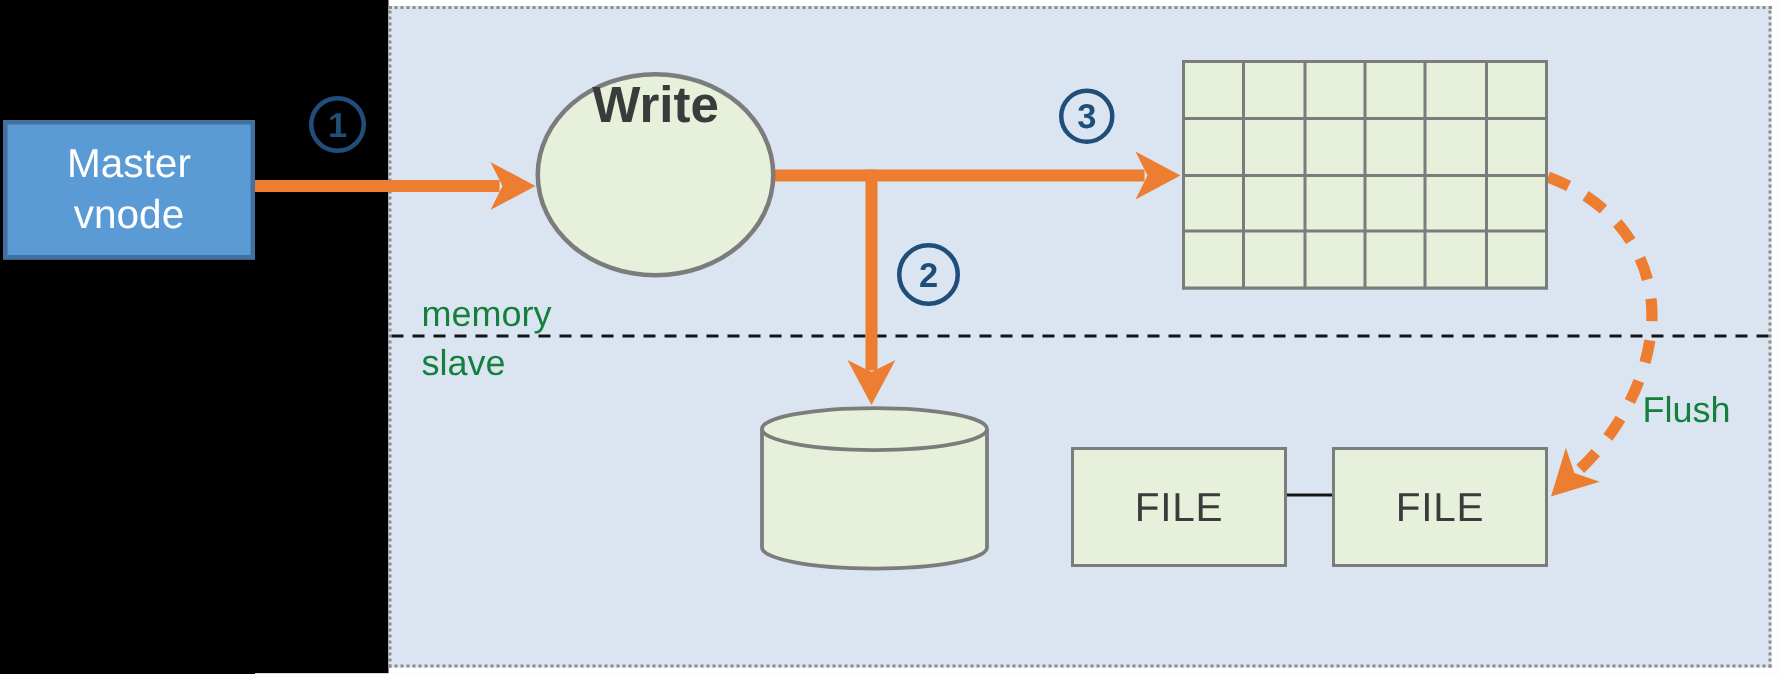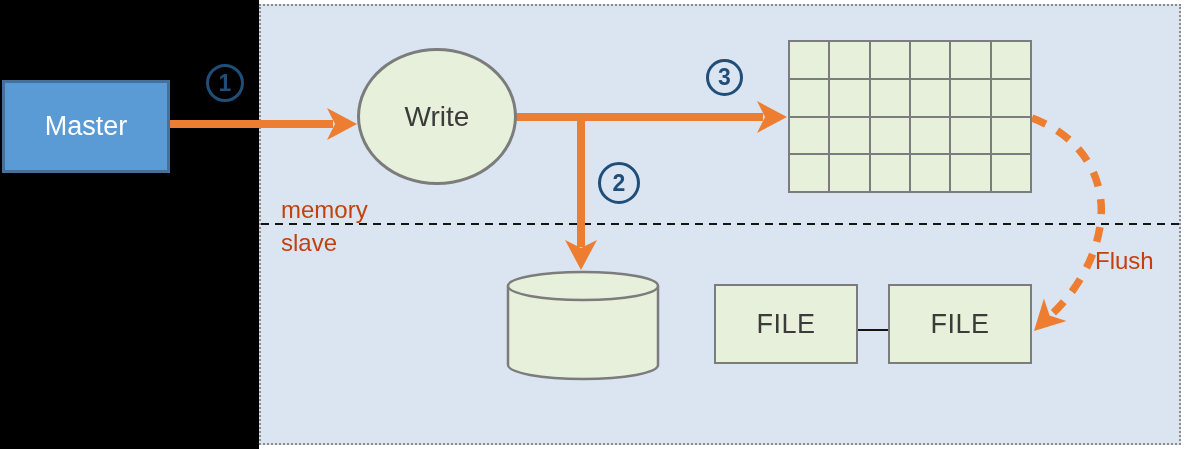--- a/index.html
+++ b/index.html
@@ -40,45 +40,45 @@
   }
   #step1 { left: 206px; top: 64px;  width: 38px; height: 38px; }
   #step2 { left: 598px; top: 162px; width: 42px; height: 42px; }
   #step3 { left: 706px; top: 59px;  width: 37px; height: 37px; }
   .write-ellipse {
     position: absolute; left: 357px; top: 48px; width: 160px; height: 137px;
     box-sizing: border-box;
     background: var(--node-fill, #e6f0da);
     border: 3px solid var(--node-border, #7c7c7c);
     border-radius: 50%;
-    display: flex; align-items: center; justify-content: center;
-    color: var(--text-dark, #3b3b3b); font-size: 28px;
+    display: flex; align-items: flex-start; justify-content: center;
+    color: var(--text-dark, #3b3b3b); font-size: 34px; font-weight: bold;
   }
   .mem-grid {
     position: absolute; left: 788px; top: 40px; width: 244px; height: 153px;
     box-sizing: border-box;
     display: grid;
     grid-template-columns: repeat(6, 1fr);
     grid-template-rows: repeat(4, 1fr);
     gap: 2px;
     background: var(--node-border, #7c7c7c);
     border: 2px solid var(--node-border, #7c7c7c);
   }
   .mem-grid > i { background: var(--node-fill, #e6f0da); display: block; }
   .diagram-label {
-    position: absolute; color: #c2410c; font-size: 24px; white-space: nowrap;
+    position: absolute; color: #15803d; font-size: 24px; white-space: nowrap;
   }
   #label-memory { left: 281px; top: 196px; }
   #label-disk   { left: 281px; top: 229px; }
-  #label-flush  { left: 1095px; top: 247px; }
+  #label-flush  { left: 1095px; top: 260px; }
   #label-wal    { left: 508px; top: 394px; width: 150px; text-align: center; font-size: 26px; }
   #label-slave  { left: 960px; top: 402px; width: 200px; text-align: right; }
   .wal-cylinder { position: absolute; left: 506px; top: 270px; }
   .file-box {
-    position: absolute; top: 284px; width: 144px; height: 80px;
+    position: absolute; top: 298px; width: 144px; height: 80px;
     box-sizing: border-box;
     background: var(--node-fill, #e6f0da);
     border: 2.5px solid var(--node-border, #7c7c7c);
     display: flex; align-items: center; justify-content: center;
     color: var(--text-dark, #3b3b3b); font-size: 27px; letter-spacing: 0.5px;
   }
   #file1 { left: 714px; }
   #file2 { left: 888px; }
   .svg-overlay {
     position: absolute; left: 0; top: 0; width: 1185px; height: 449px;
@@ -122,20 +122,21 @@
     <g>
       <path class="flush-path" d="M 1032 118 C 1085 138 1104 180 1101 218 C 1098 254 1078 290 1052 314"></path>
       <polygon class="arrow-head" points="1034,331 1066.5,321.1 1049.6,315.4 1043.9,298.5"></polygon>
     </g>
 
     <line class="connector-line" x1="858" y1="330" x2="888" y2="330"></line>
   </svg>
 
   <div class="master-box">
     <span>Master</span>
+    <span>vnode</span>
   </div>
 
   <div class="step-circle" id="step1">
     <span>1</span>
   </div>
   <div class="step-circle" id="step2">
     <span>2</span>
   </div>
   <div class="step-circle" id="step3">
     <span>3</span>

